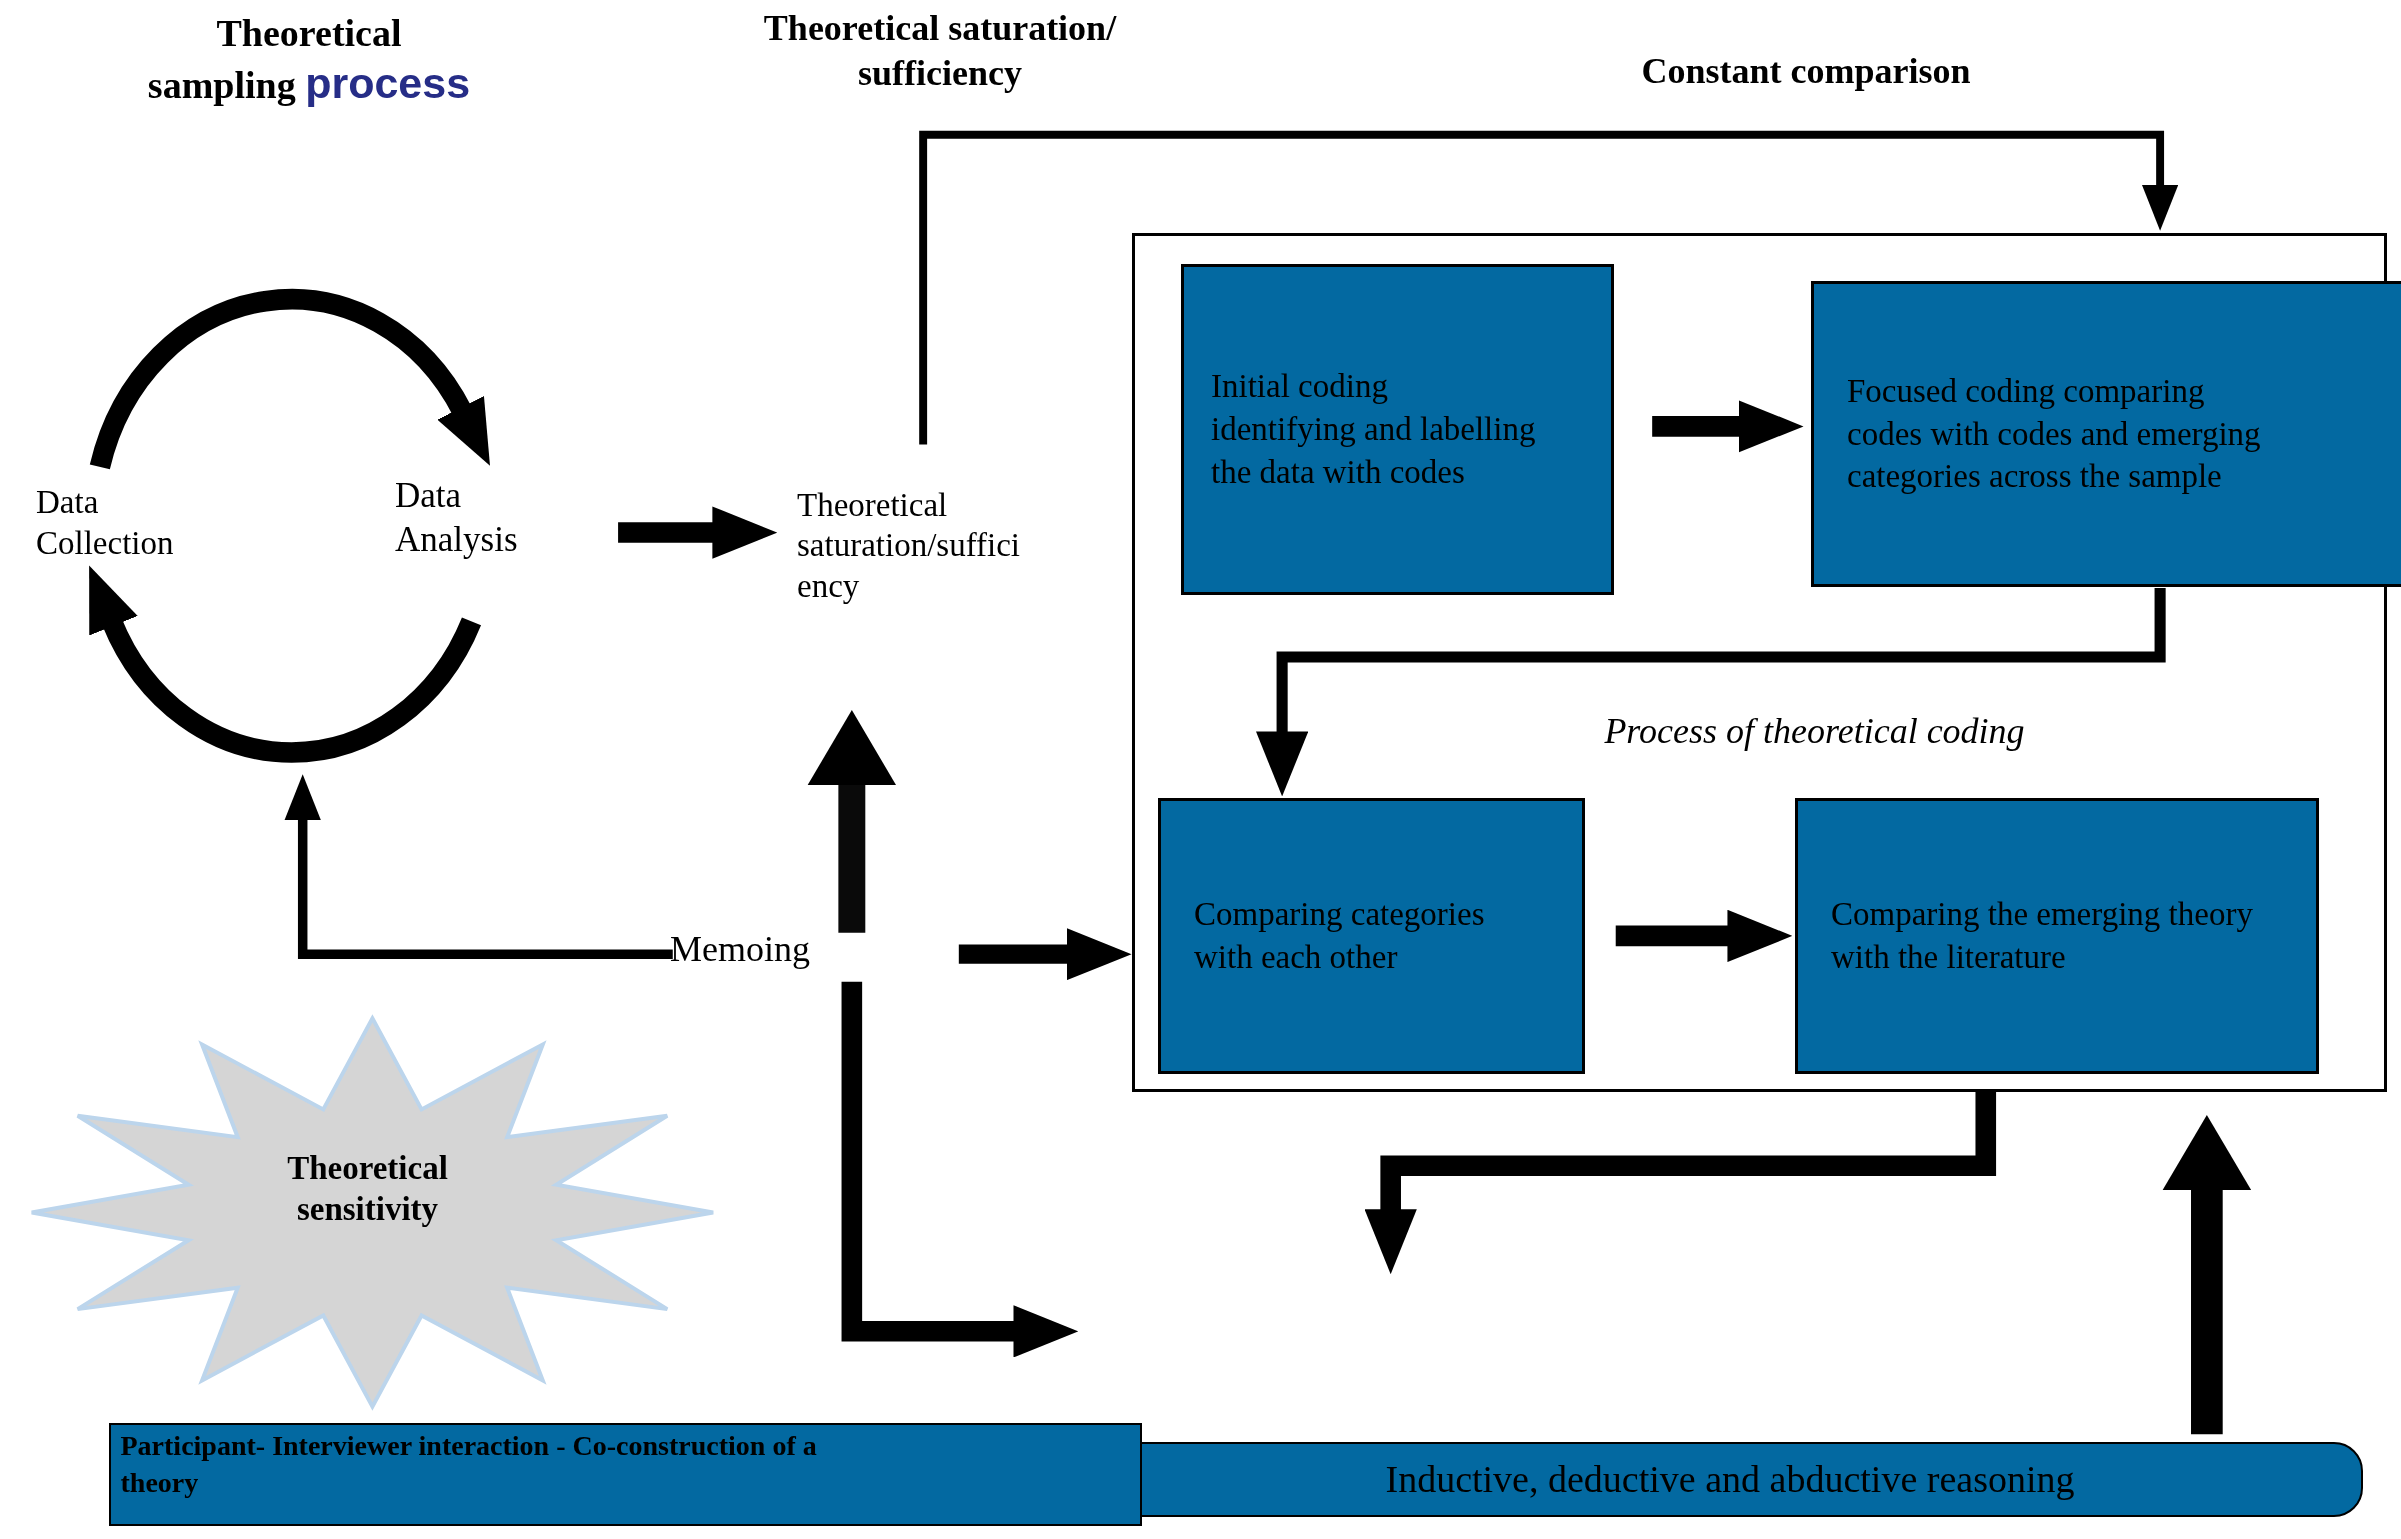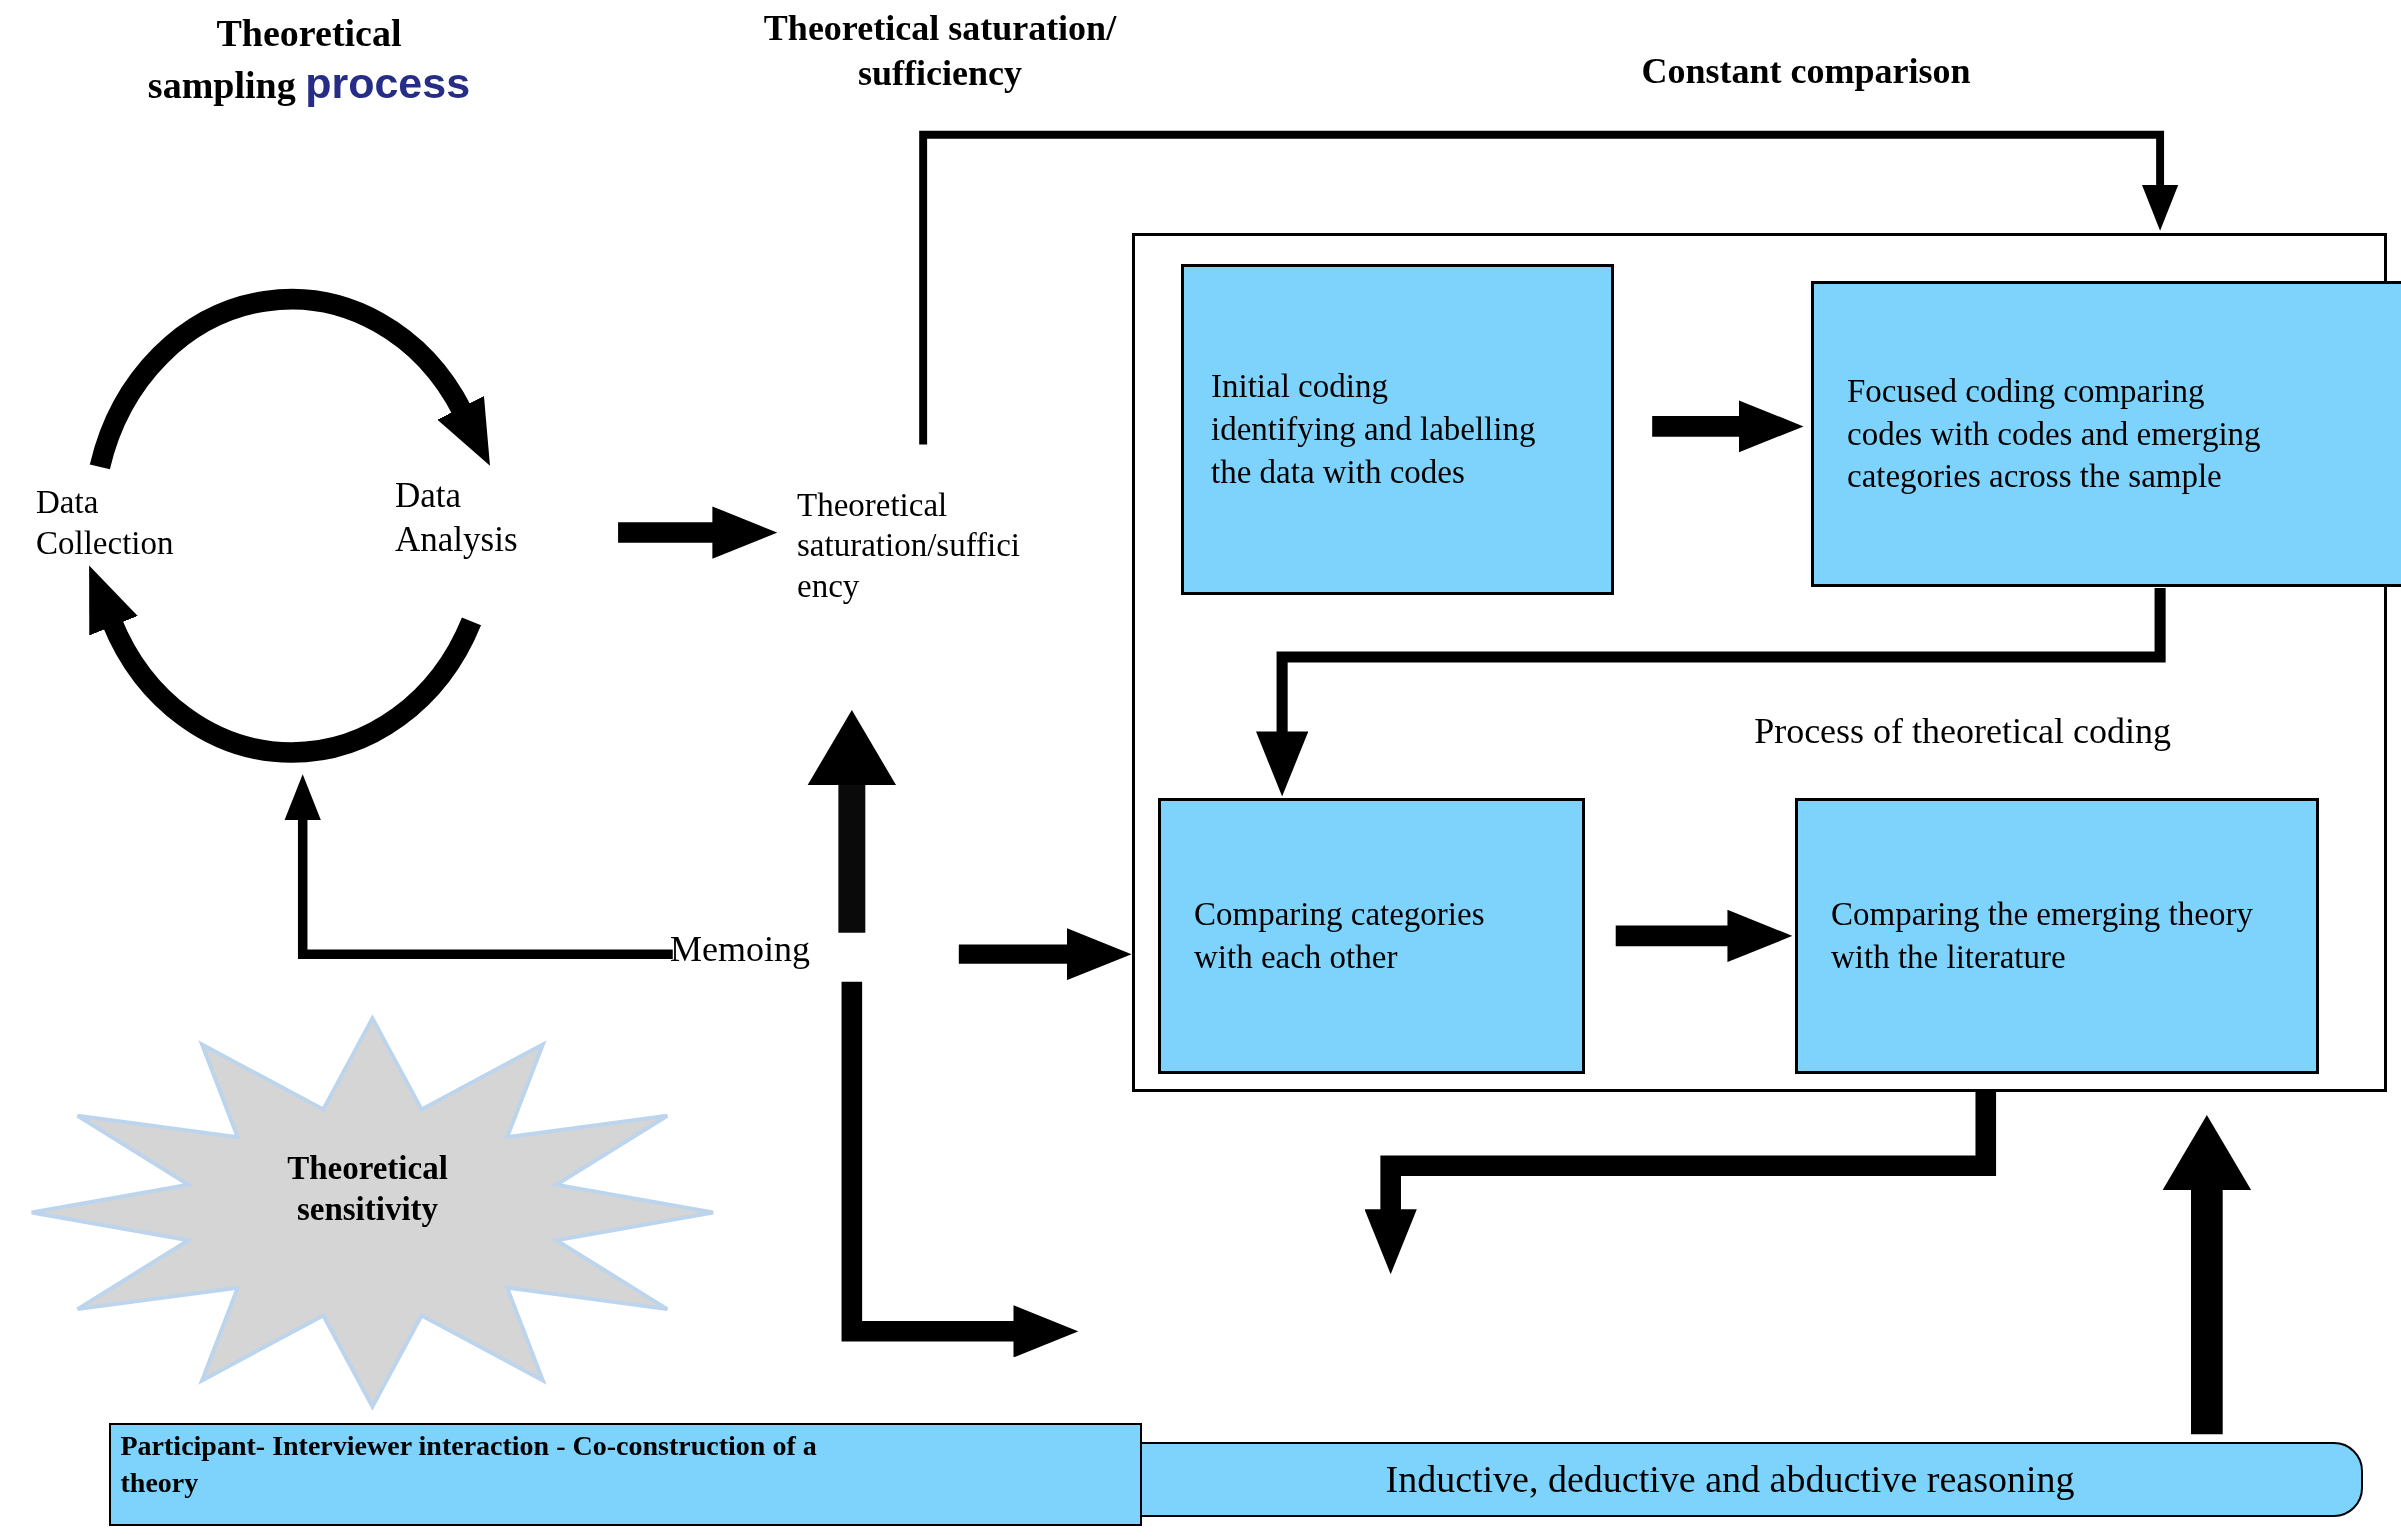--- a/index.html
+++ b/index.html
@@ -28,28 +28,28 @@
     color: #262d87;
   }
   .h-saturation { left: 702px; top: 6.3px; width: 476px; font-size: 36px; text-align: center; }
   .h-constant { left: 1568px; top: 49px; width: 476px; font-size: 36px; text-align: center; }
 
   .lbl { line-height: 1.25; }
   .lbl-data-collection { left: 36px; top: 482px; width: 206px; font-size: 33px; }
   .lbl-data-analysis { left: 395px; top: 474px; width: 206px; font-size: 35px; }
   .lbl-saturation-node { left: 797px; top: 485px; width: 277px; font-size: 33px; line-height: 1.22; }
   .lbl-memoing { left: 670px; top: 927px; width: 198px; font-size: 36px; font-weight: normal; }
-  .lbl-process-coding { left: 1458px; top: 709px; width: 713px; font-size: 36px; text-align: right; }
+  .lbl-process-coding { left: 1458px; top: 709px; width: 713px; font-size: 36px; text-align: center; font-style: italic; }
   .lbl-sensitivity { left: 193px; top: 1148px; width: 349px; font-size: 33px; font-weight: bold; text-align: center; line-height: 1.25; }
 
   .box {
     position: absolute;
     z-index: 2;
     border: 3.2px solid #000;
-    background: #7dd3fc;
+    background: #0369a1;
     display: flex;
     align-items: center;
     font-size: 33px;
     line-height: 1.3;
   }
   .box-outer {
     left: 1132px; top: 233px; width: 1255px; height: 859px;
     background: transparent;
     border-width: 3.2px;
   }

